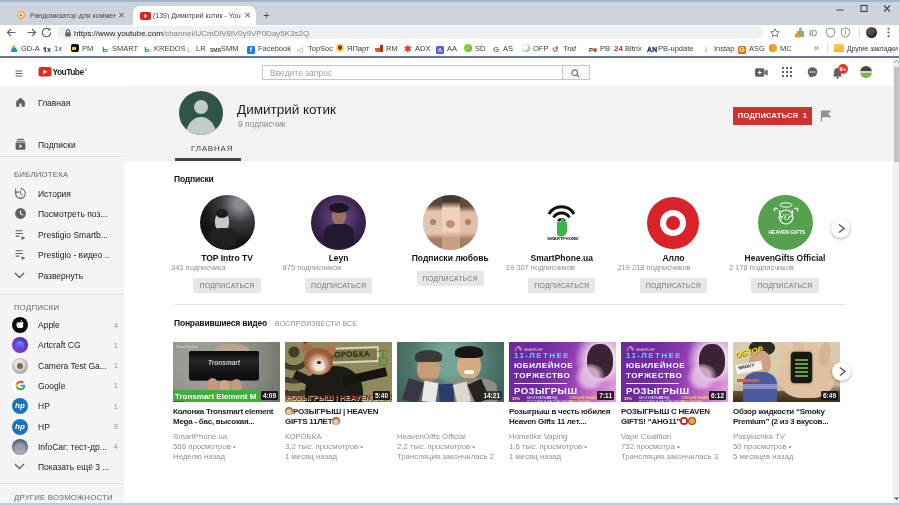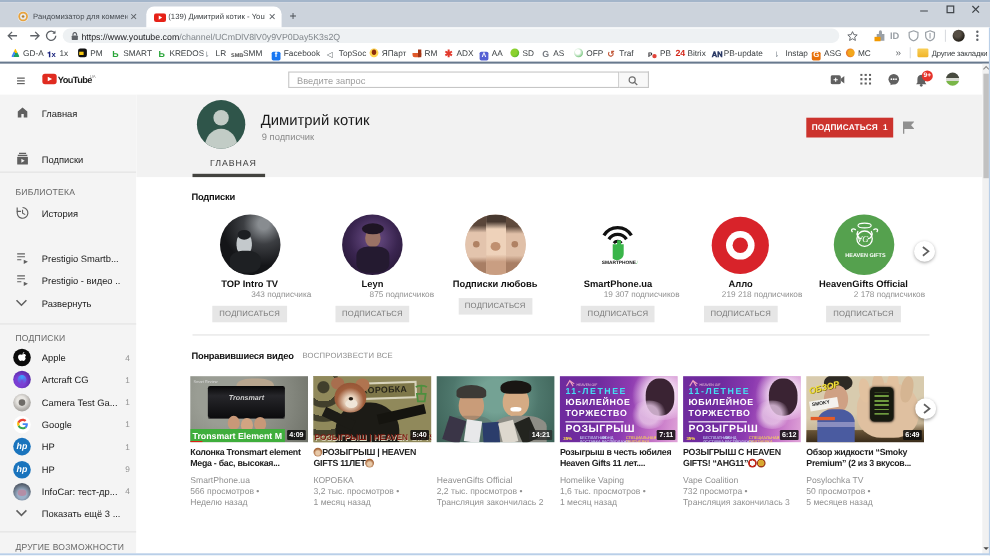--- a/index.html
+++ b/index.html
@@ -44,21 +44,21 @@
 #main { left:124px; top:86px; width:769px; height:417px; background:#fff; }
 #chead { position:absolute; left:0; top:0; width:769px; height:75px; background:#f2f2f2; }
 #chavatar { position:absolute; left:55px; top:5px; width:44px; height:44px; border-radius:50%; background:#2f554a; overflow:hidden; }
 #chname { position:absolute; left:113px; top:16px; font-size:13.5px; color:#1a1a1a; }
 #chsub { position:absolute; left:114px; top:33px; font-size:8.5px; color:#8a8a8a; }
 #subbtn { position:absolute; left:609px; top:21px; width:79px; height:18px; background:#cc332d; color:#fff; font-size:7.5px; font-weight:bold; text-align:center; line-height:18px; white-space:nowrap; letter-spacing:0.2px; }
 #tabmain { position:absolute; left:67px; top:58px; font-size:8px; color:#3c3c3c; letter-spacing:0.8px; }
 #tabline { position:absolute; left:51px; top:72px; width:66px; height:2.5px; background:#43433f; }
 .sect-title { font-weight:bold; font-size:8.5px; color:#111; letter-spacing:-0.2px; }
 .avname { position:absolute; width:112px; text-align:center; font-size:8.5px; font-weight:bold; color:#111; }
-.avcnt { position:absolute; width:112px; text-align:right; font-size:7.5px; color:#909090; }
+.avcnt { position:absolute; width:112px; text-align:left; font-size:7.5px; color:#909090; }
 .avbtn { position:absolute; width:112px; text-align:center; line-height:0; }
 .avbtn span { display:inline-block; background:#e6e6e6; color:#767676; font-size:7px; line-height:7.5px; padding:4px 6px; letter-spacing:0.2px; }
 .vthumb { position:absolute; top:256px; width:107px; height:60px; overflow:hidden; background:#888; }
 .dur { position:absolute; right:2px; bottom:2px; background:rgba(10,10,10,0.85); color:#fff; font-size:6.5px; font-weight:bold; padding:1px 2px; border-radius:1px; }
 .vtitle { position:absolute; top:320.5px; width:120px; font-size:8px; font-weight:bold; color:#212121; line-height:10.8px; letter-spacing:-0.25px; }
 .vmeta { position:absolute; width:112px; font-size:7.8px; color:#909090; line-height:10.2px; white-space:nowrap; }
 .rarrow { position:absolute; width:19px; height:19px; border-radius:50%; background:#fff; box-shadow:0 1px 3px rgba(0,0,0,0.35); }
 
 #scroll { left:893px; top:57.5px; width:7px; height:446px; background:#f1f1f1; }
 #sthumb { position:absolute; left:1px; top:9px; width:5px; height:95px; background:#c1c1c1; }
@@ -238,20 +238,27 @@
   <div class="sdiv" style="top:69.5px"></div>
   <div class="shead" style="top:84px">БИБЛИОТЕКА</div>
   <div class="srow" style="top:97.5px">
       <svg class="ic" width="13" height="13" viewBox="0 0 24 24">
         <path d="M12 3 A9 9 0 1 1 3.5 9" fill="none" stroke="#606060" stroke-width="2"></path>
         <path d="M3 3 V9.5 H9.5" fill="none" stroke="#606060" stroke-width="2"></path>
         <path d="M12 7 V12.5 L16.5 15" fill="none" stroke="#606060" stroke-width="1.8"></path>
       </svg>
       <span class="tx">История</span>
     </div>
+  <div class="srow" style="top:118px">
+      <svg class="ic" width="13" height="13" viewBox="0 0 24 24">
+        <circle cx="12" cy="12" r="10" fill="#606060"></circle>
+        <path d="M12 6 V12.5 L17 15.5" fill="none" stroke="#f4f4f4" stroke-width="2"></path>
+      </svg>
+      <span class="tx">Посмотреть поз...</span>
+    </div>
   <div class="srow" style="top:138.5px">
       <svg class="ic" width="13" height="13" viewBox="0 0 24 24">
         <path d="M3 5 H16 M3 10 H16 M3 15 H10" stroke="#606060" stroke-width="2"></path>
         <path d="M14 15 L21 18.5 L14 22 Z" fill="#606060"></path>
       </svg>
       <span class="tx">Prestigio Smartb...</span>
     </div>
   <div class="srow" style="top:159px">
       <svg class="ic" width="13" height="13" viewBox="0 0 24 24">
         <path d="M3 5 H16 M3 10 H16 M3 15 H10" stroke="#606060" stroke-width="2"></path>

